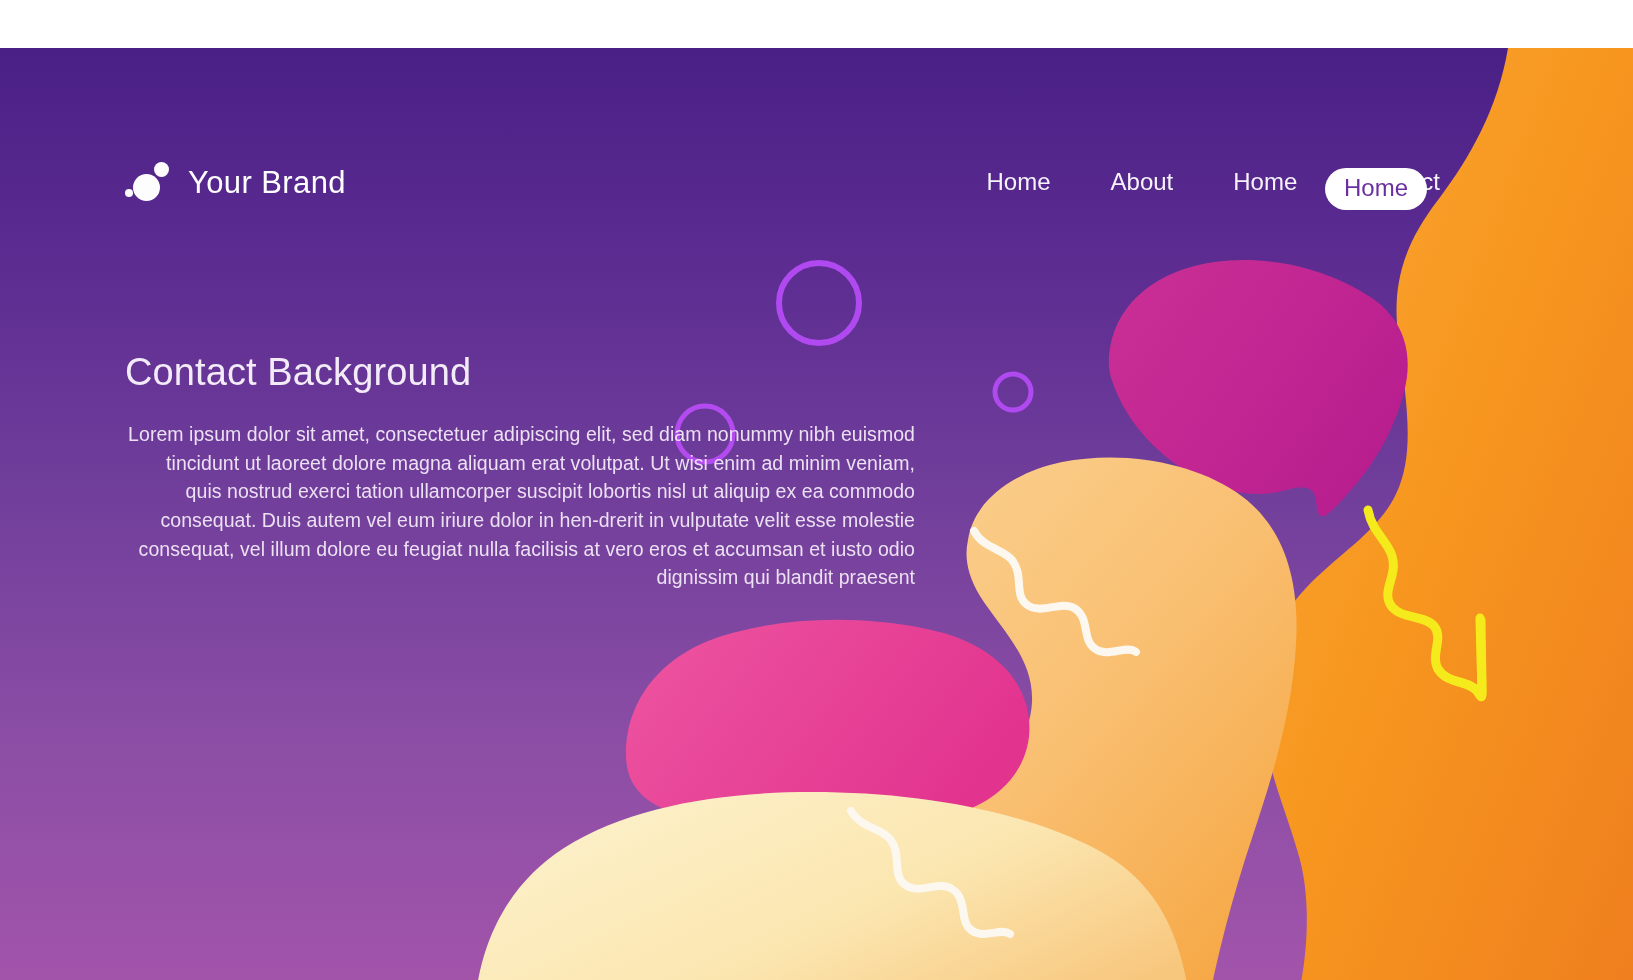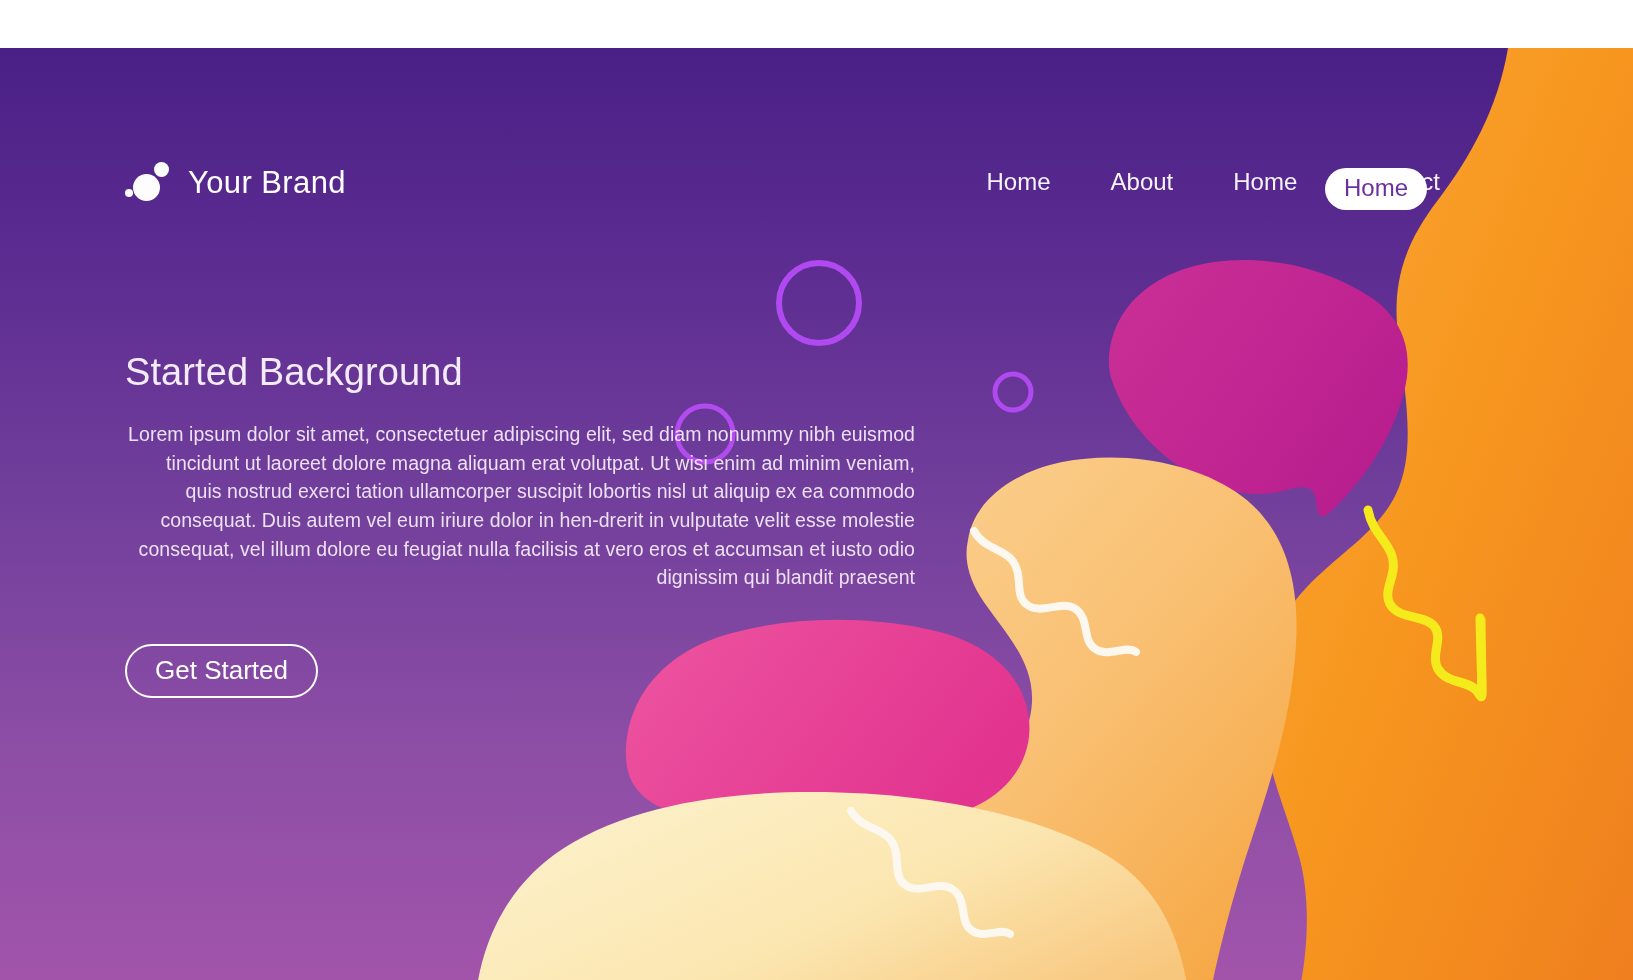--- a/index.html
+++ b/index.html
@@ -277,18 +277,17 @@
       <span class="nav-link">Home</span>
       <span class="nav-link">About</span>
       <span class="nav-link">Home</span>
       <span class="nav-link">Contact</span>
     </nav>
 
     <div class="nav-pill">Home</div>
   </div>
 
   <div class="hero">
-    <h2 class="hero-subtitle">Started Background</h2>
+    <h2 class="hero-subtitle">Contact Background</h2>
     <p class="hero-text">Lorem ipsum dolor sit amet, consectetuer adipiscing elit, sed diam nonummy nibh euismod tincidunt ut laoreet dolore magna aliquam erat volutpat. Ut wisi enim ad minim veniam, quis nostrud exerci tation ullamcorper suscipit lobortis nisl ut aliquip ex ea commodo consequat. Duis autem vel eum iriure dolor in hen-drerit in vulputate velit esse molestie consequat, vel illum dolore eu feugiat nulla facilisis at vero eros et accumsan et iusto odio dignissim qui blandit praesent</p>
-    <button class="cta">Get Started</button>
   </div>
 
 </div>
 
 </body></html>

